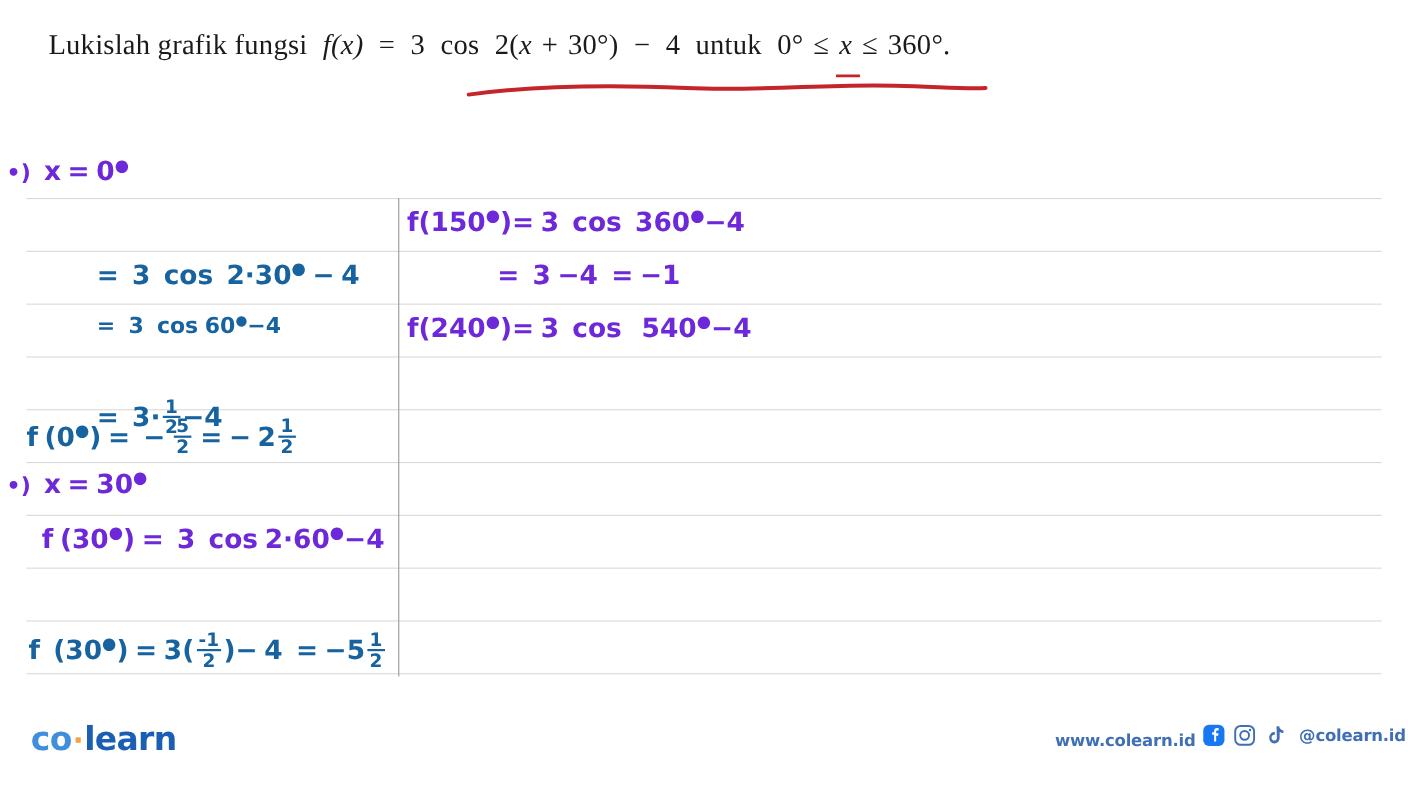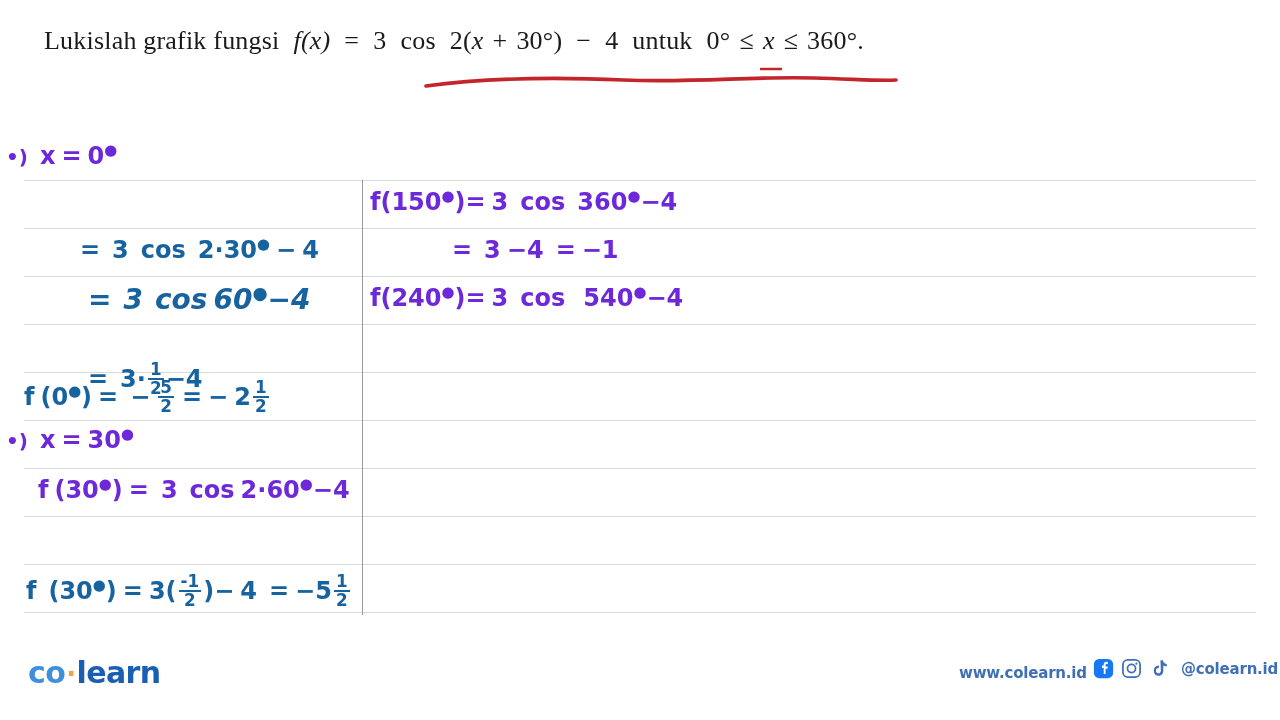--- a/index.html
+++ b/index.html
@@ -209,25 +209,25 @@
   <div class="gridline" style="top:434px;"></div>
   <div class="gridline" style="top:482px;"></div>
 
   <div id="col-divider"></div>
 
   <div class="hw red" style="left:6px; top:14px; font-size:24px;">
     <span style="font-size:20px;">•)</span><span class="md"></span>x<span class="sm"></span>=<span class="sm"></span>0<span class="deg">●</span>
   </div>
 
 
-  <div class="hw blue" style="left:80px; top:108px; font-size:24px;">
+  <div class="hw blue" style="left:88px; top:108px; font-size:24px;">
     =<span class="md"></span>3<span class="md"></span>cos<span class="md"></span>2·30<span class="deg">●</span><span class="sm"></span>−<span class="sm"></span>4
   </div>
 
-  <div class="hw blue" style="left:88px; top:156px; font-size:28px;font-style:italic;">
+  <div class="hw blue" style="left:88px; top:156px; font-size:20px;">
     =<span class="md"></span>3<span class="md"></span>cos<span class="sm"></span>60<span class="deg">●</span>−4
   </div>
 
   <div class="hw blue" style="left:88px; top:202px; font-size:24px;margin-top:30px;">
     =<span class="md"></span>3·<span class="frac"><span class="num">1</span><span class="den">2</span></span>−4
   </div>
 
   <div class="hw blue" style="left:24px; top:250px; font-size:24px;">
     f<span class="sm"></span>(0<span class="deg">●</span>)<span class="sm"></span>=<span class="md"></span>−<span class="sm"></span><span class="frac"><span class="num">5</span><span class="den">2</span></span><span class="sm"></span>=<span class="sm"></span>−<span class="sm"></span>2<span class="frac"><span class="num">1</span><span class="den">2</span></span>
   </div>

